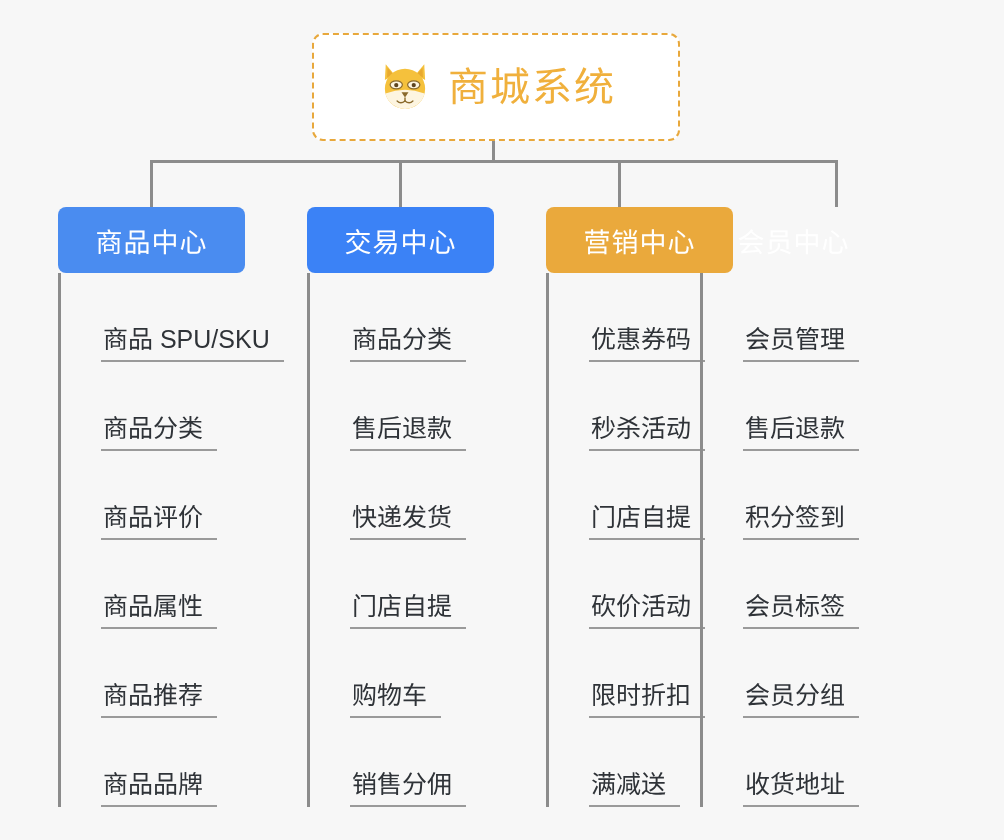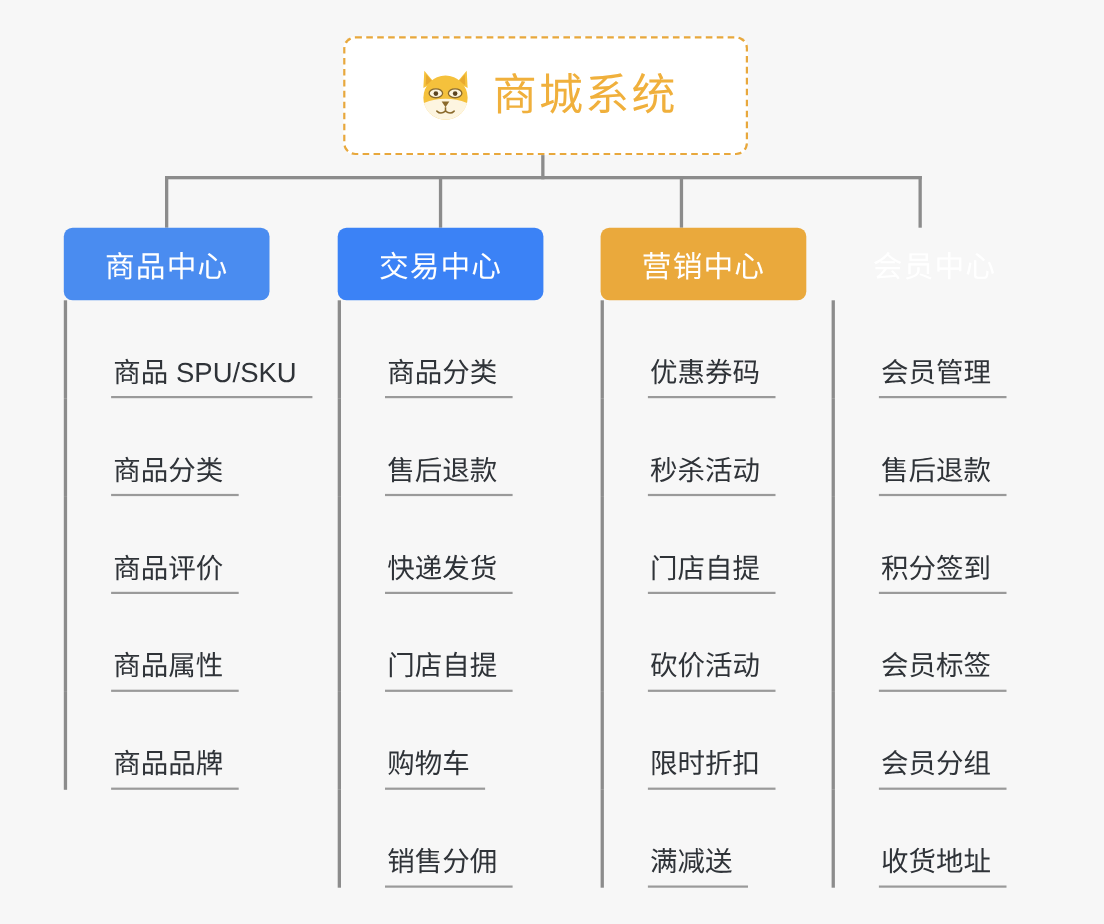--- a/index.html
+++ b/index.html
@@ -81,21 +81,21 @@
 
   
   .column {
     position: absolute;
     top: 207px;
     width: 187px;
   }
   .column.c0 { left: 58px; }
   .column.c1 { left: 307px; }
   .column.c2 { left: 516px; padding-left: 30px; }
-  .column.c3 { left: 756px; }
+  .column.c3 { left: 700px; }
 
   .cat-header {
     height: 66px;
     border-radius: 8px;
     display: flex;
     align-items: center;
     justify-content: center;
     color: #ffffff;
     font-size: 27px;
     letter-spacing: 1px;
@@ -170,20 +170,23 @@
       <li class="leaf-item">
           <span class="leaf-label">商品分类</span>
         </li>
       <li class="leaf-item">
           <span class="leaf-label">商品评价</span>
         </li>
       <li class="leaf-item">
           <span class="leaf-label">商品属性</span>
         </li>
       <li class="leaf-item">
+          <span class="leaf-label">商品推荐</span>
+        </li>
+      <li class="leaf-item">
           <span class="leaf-label">商品品牌</span>
         </li>
     </ul>
   </div>
 
   <div class="column c1">
     <div class="cat-header" style="background-color: #3b82f6;">交易中心</div>
     <ul class="leaf-list">
       <li class="leaf-item">
           <span class="leaf-label">商品分类</span>

